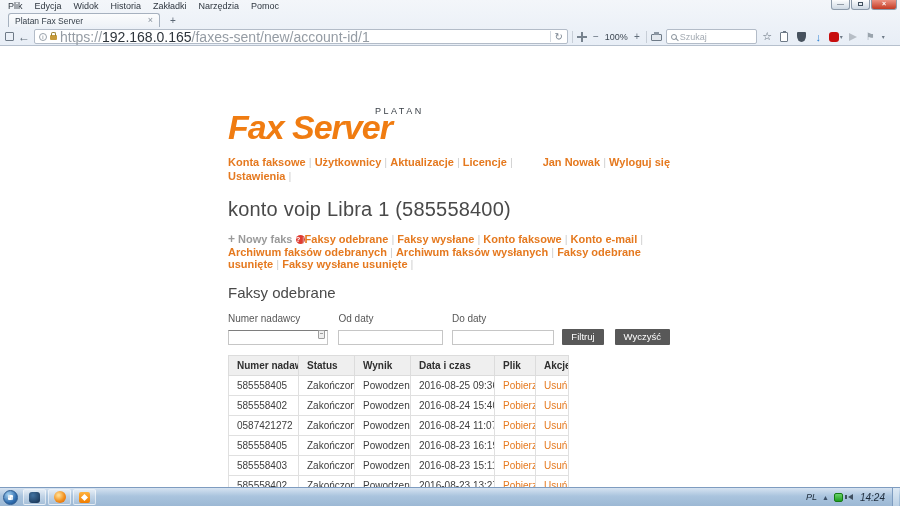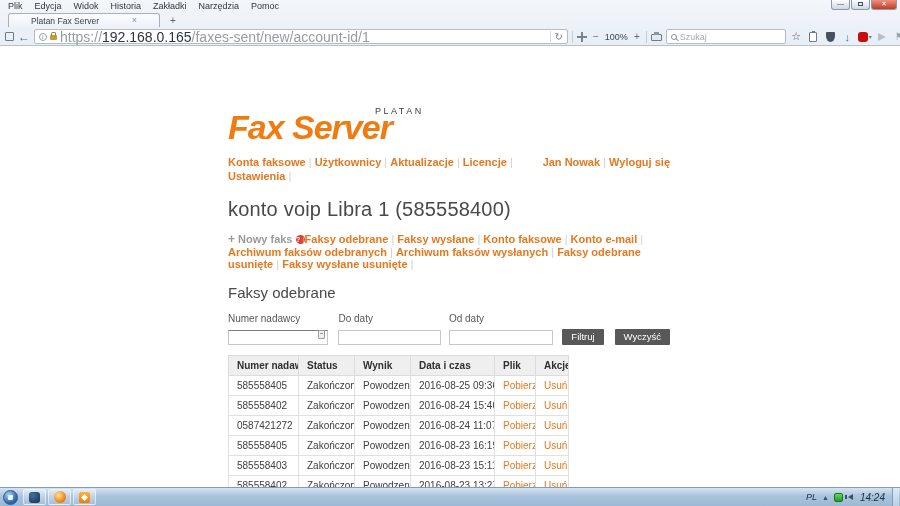--- a/index.html
+++ b/index.html
@@ -15,21 +15,21 @@
   .win-controls { position:absolute; top:0; right:3px; display:flex; gap:1px; }
   .win-btn { width:19px; height:10px; border:1px solid #8d9aaa; border-top:none;
              background:linear-gradient(#fdfdfe,#cfd9e4); border-radius:0 0 3px 3px;
              font-size:7px; line-height:8px; text-align:center; color:#41505f; }
   .win-btn .restore-glyph { display:block; width:5px; height:4px; border:1px solid #41505f; margin:2px auto 0; }
   .win-btn.close { width:26px; background:linear-gradient(#ec9181,#c33a24); color:#fff; font-weight:bold; }
 
   .tabbar { position:absolute; top:12px; left:0; right:0; height:15px; }
   .tab { position:absolute; left:8px; top:1px; width:152px; height:14px;
          background:linear-gradient(#fbfcfd,#eef2f7); border:1px solid #a6b1bf; border-bottom:none;
-         border-radius:3px 3px 0 0; display:flex; align-items:center; padding:0 22px; }
+         border-radius:3px 3px 0 0; display:flex; align-items:center; padding:0 6px; }
   .tab-title { font-size:8.5px; color:#36404b; white-space:nowrap; overflow:hidden; }
   .tab-close { margin-left:auto; font-size:9px; color:#88929d; line-height:9px; }
   .newtab-btn { position:absolute; left:165px; top:3px; font-size:10px; color:#5a6673; padding:0 5px; }
 
   .navbar { position:absolute; top:27px; left:0; right:0; height:19px; display:flex; align-items:center; padding:0 5px; gap:4px; }
   .tabgroups-icon { width:9px; height:9px; border:1px solid #6e7a87; border-radius:1px; flex:none; }
   .back-icon { font-size:12px; color:#5f6b78; line-height:12px; flex:none; }
   .urlbar { width:534px; height:15px; background:#fff; border:1px solid #b3bcc8; border-radius:2px;
             display:flex; align-items:center; padding:0 4px; gap:3px; flex:none; }
   .info-icon { width:8px; height:8px; border:1px solid #98a1aa; border-radius:50%;
@@ -42,21 +42,21 @@
   .reload-icon { margin-left:auto; font-size:10px; color:#7a8591; border-left:1px solid #d4dae1; padding-left:4px; flex:none; }
   .vsep { width:1px; height:12px; background:#c7ced7; flex:none; }
   .move-icon { width:10px; height:10px; position:relative; flex:none; }
   .move-icon::before, .move-icon::after { content:""; position:absolute; background:#77828e; }
   .move-icon::before { left:0; top:4px; width:10px; height:2px; }
   .move-icon::after { left:4px; top:0; width:2px; height:10px; }
   .zoom-ctrl { font-size:10px; color:#5f6b78; padding:0 2px; flex:none; }
   .zoom-level { font-size:9px; color:#3c4651; flex:none; }
   .print-icon { width:11px; height:7px; border:1px solid #6e7a87; border-radius:1px; background:#e3e8ee; position:relative; margin-top:2px; flex:none; }
   .print-icon::before { content:""; position:absolute; top:-3px; left:2px; width:5px; height:3px; background:#8b96a2; }
-  .searchbox { width:120px; height:15px; background:#fff; border:1px solid #b3bcc8; border-radius:2px;
+  .searchbox { width:91px; height:15px; background:#fff; border:1px solid #b3bcc8; border-radius:2px;
                display:flex; align-items:center; padding:0 4px; gap:3px; flex:none; }
   .mag-icon { width:6px; height:6px; border:1px solid #8a939c; border-radius:50%; position:relative; flex:none; }
   .mag-icon::after { content:""; position:absolute; width:4px; height:1px; background:#8a939c;
                      transform:rotate(45deg); right:-3px; bottom:-1px; }
   .searchbox input { border:none; outline:none; width:100%; font-size:9px; color:#555; background:transparent; }
   .searchbox input::placeholder { color:#a3aab2; }
   .tool-icon { flex:none; display:flex; align-items:center; justify-content:center; min-width:13px; height:14px; }
   .star-icon { font-size:11px; color:#5b6774; }
   .clipboard-icon { width:8px; height:10px; border:1px solid #6e7a87; border-radius:1px; background:#fff; position:relative; }
   .clipboard-icon::before { content:""; position:absolute; top:-2px; left:2px; width:3px; height:2px; background:#6e7a87; }
@@ -234,26 +234,26 @@
       <span class="help-badge sep-after">?</span><span><a class="nav-link sep-after">Faksy odebrane</a><a class="nav-link sep-after">Faksy wysłane</a><a class="nav-link sep-after">Konto faksowe</a><a class="nav-link sep-after">Konto e-mail</a><a class="nav-link sep-after">Archiwum faksów odebranych</a><a class="nav-link sep-after">Archiwum faksów wysłanych</a><a class="nav-link sep-after">Faksy odebrane usunięte</a><a class="nav-link sep-after">Faksy wysłane usunięte</a></span>
     </div>
 
     <h2 class="section-title">Faksy odebrane</h2>
 
     <div class="filter-row">
       <div class="field f-sender">
         <label>Numer nadawcy</label>
         <span class="input-wrap"><input value="" style=""><span class="keypad-icon"></span></span>
       </div>
+      <div class="field f-from">
+        <label>Od daty</label>
+        <span class="input-wrap"><input value="" style=""></span>
+      </div>
       <div class="field f-to">
         <label>Do daty</label>
-        <span class="input-wrap"><input value="" style=""></span>
-      </div>
-      <div class="field f-from">
-        <label>Od daty</label>
         <span class="input-wrap"><input value="" style=""></span>
       </div>
       <button class="btn">Filtruj</button>
       <button class="btn btn-clear">Wyczyść</button>
     </div>
 
 
     <table class="fax-table">
       <colgroup>
           <col style="width:70px">

